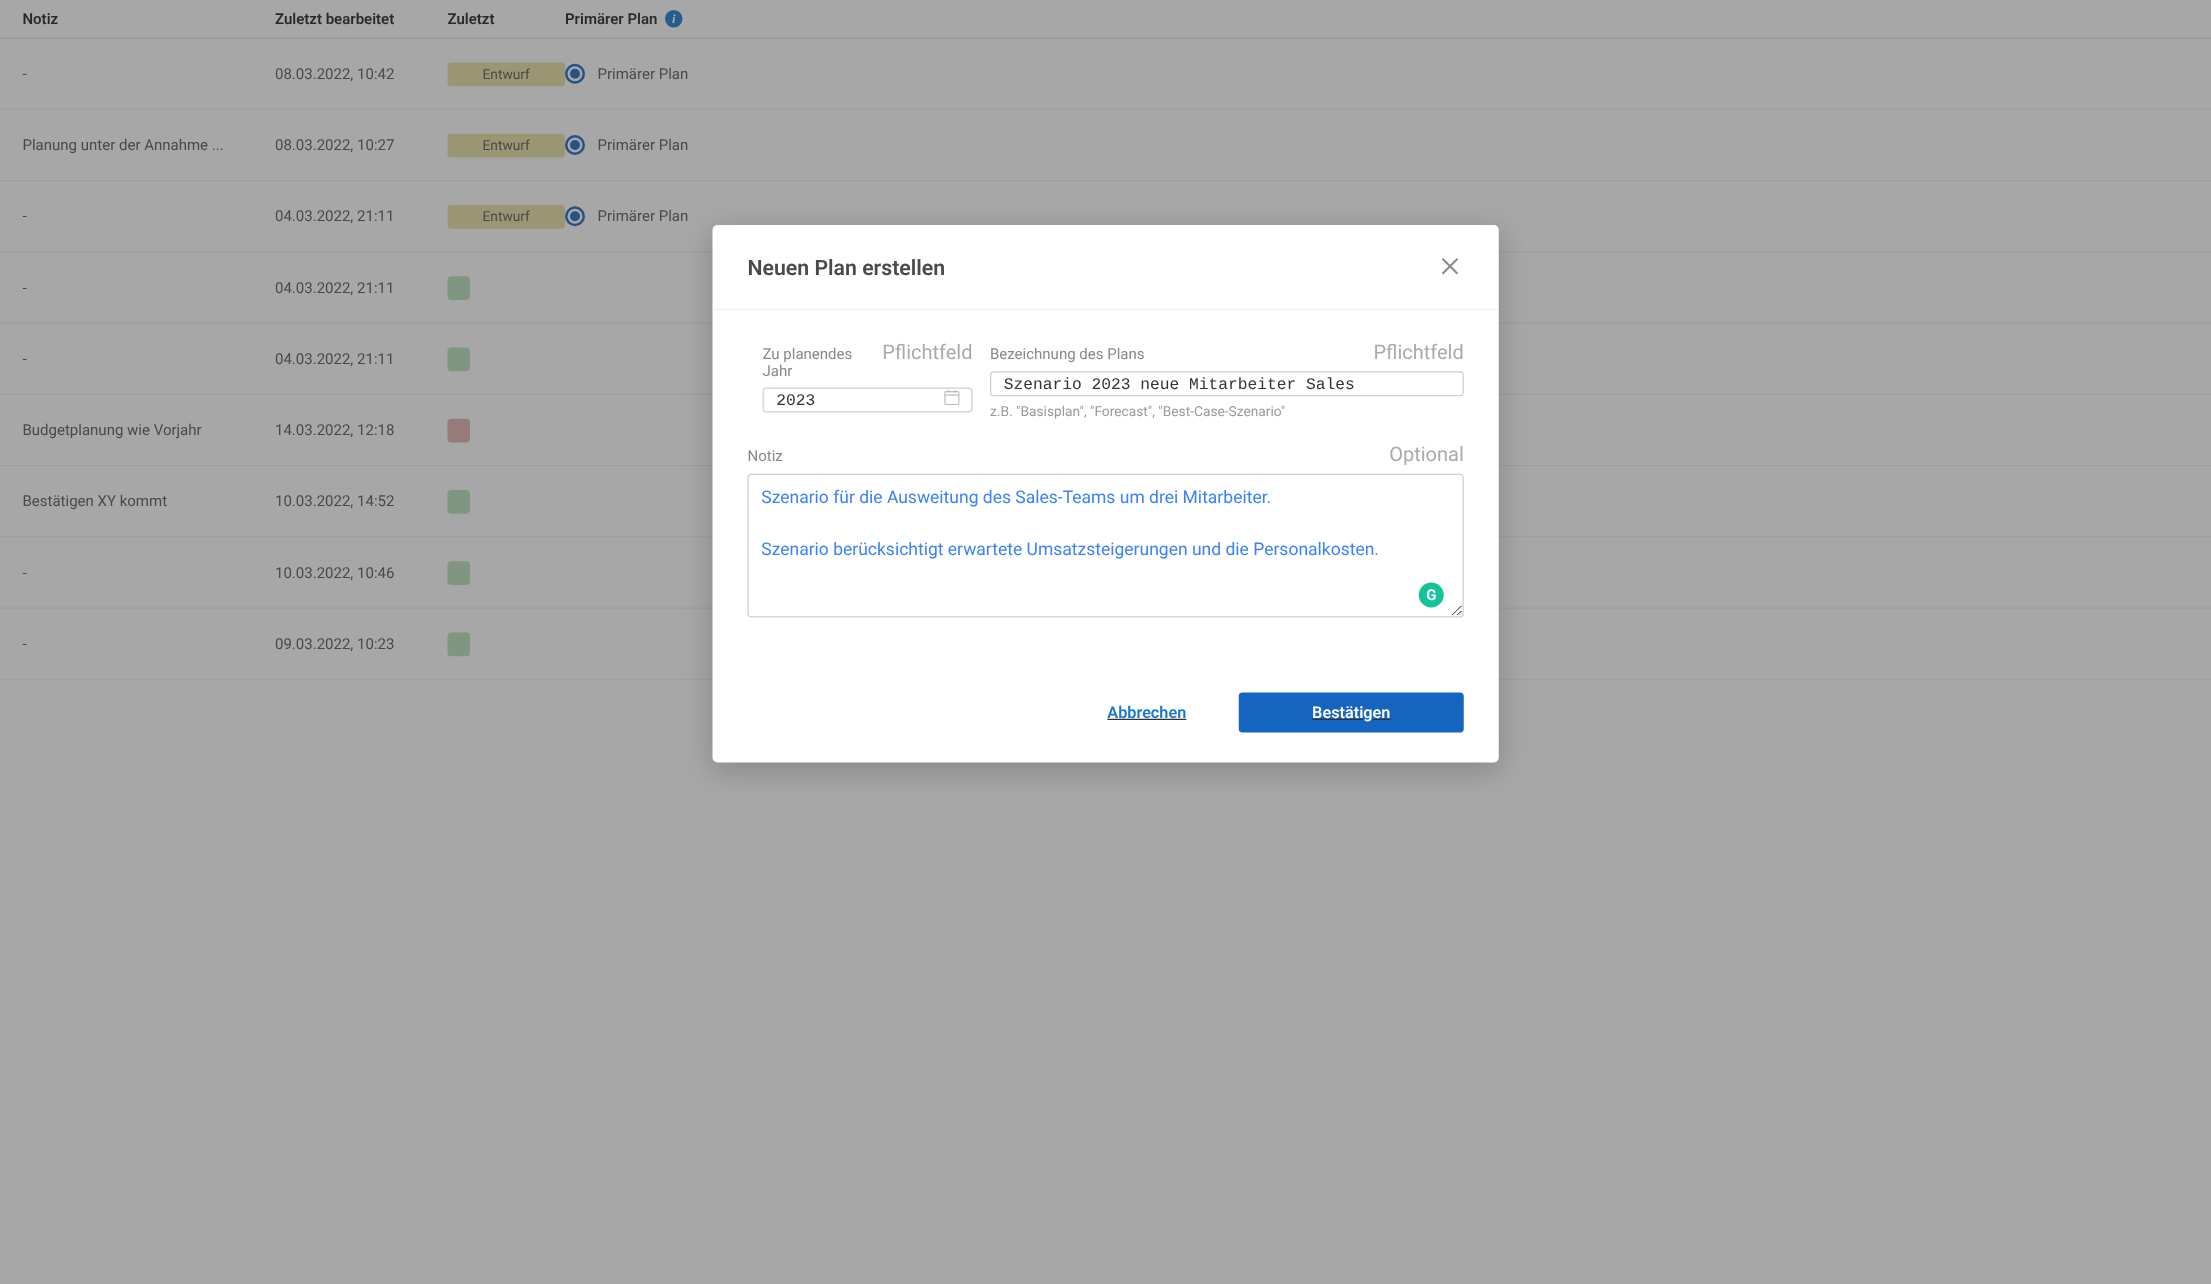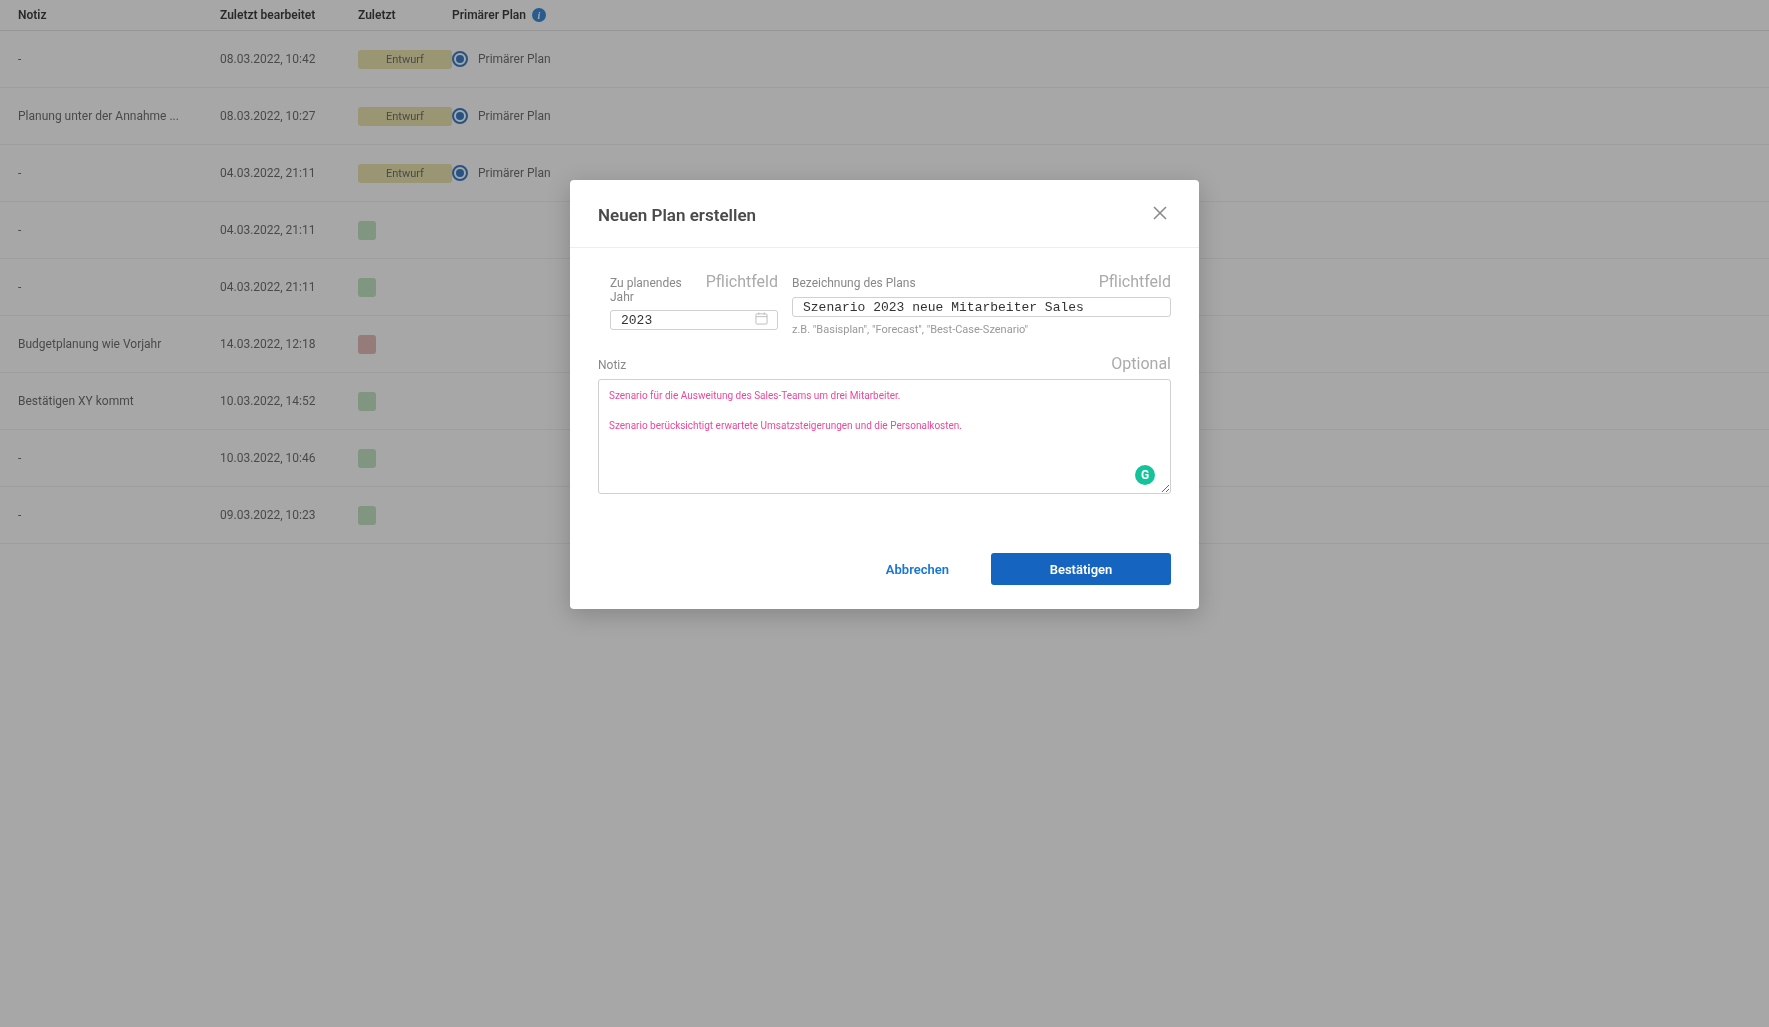--- a/index.html
+++ b/index.html
@@ -195,22 +195,22 @@
     
     .textarea-wrap {
       position: relative;
     }
     .textarea-input {
       width: 100%;
       height: 115px;
       border: 1px solid #d0d0d0;
       border-radius: 3px;
       padding: 8px 10px;
-      font-size: 10px;
-      color: #ec4899;
+      font-size: 14px;
+      color: #3b82f6;
       font-family: inherit;
       resize: both;
       line-height: 1.5;
     }
     .grammar-badge {
       position: absolute;
       right: 16px;
       bottom: 12px;
       width: 20px;
       height: 20px;
@@ -223,20 +223,21 @@
       font-size: 12px;
       font-weight: bold;
     }
     
     .modal-footer {
       display: flex;
       justify-content: flex-end;
       align-items: center;
       gap: 12px;
       padding: 20px 28px 24px 28px;
+      text-decoration: underline;
     }
     .btn {
       height: 32px;
       padding: 0 22px;
       border-radius: 3px;
       border: none;
       font-size: 13px;
       font-weight: 600;
       cursor: pointer;
       font-family: inherit;

